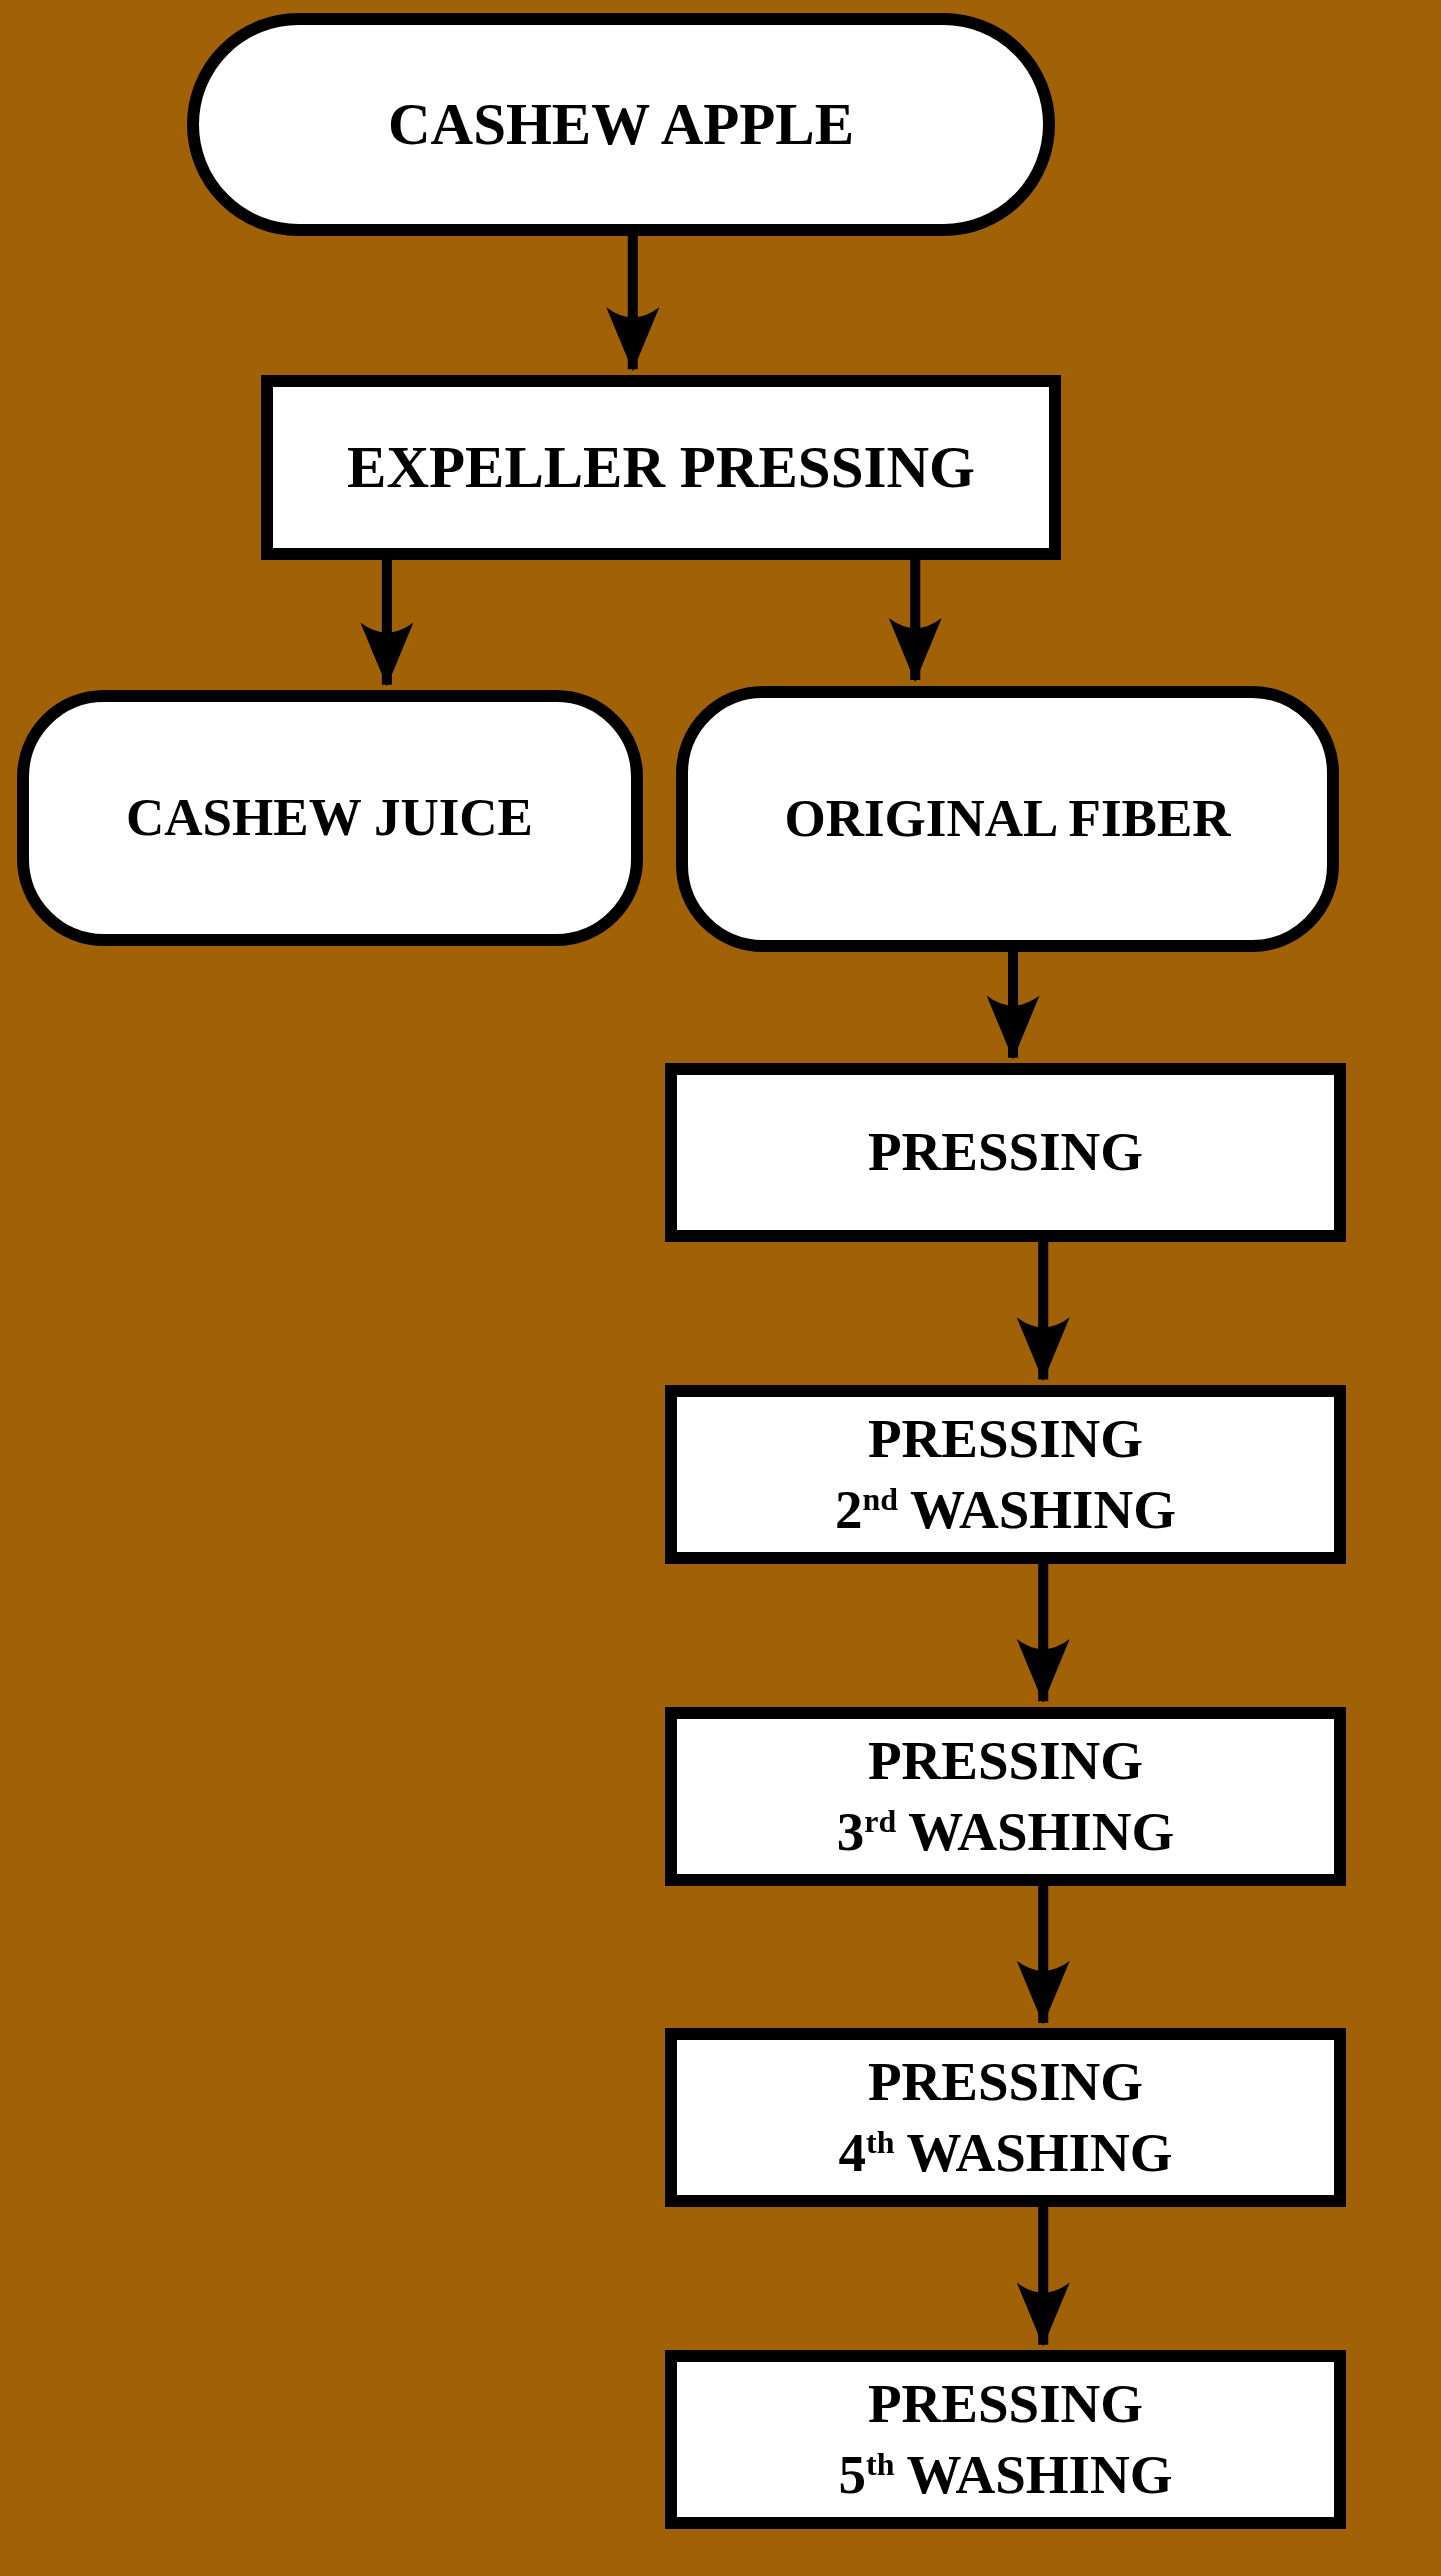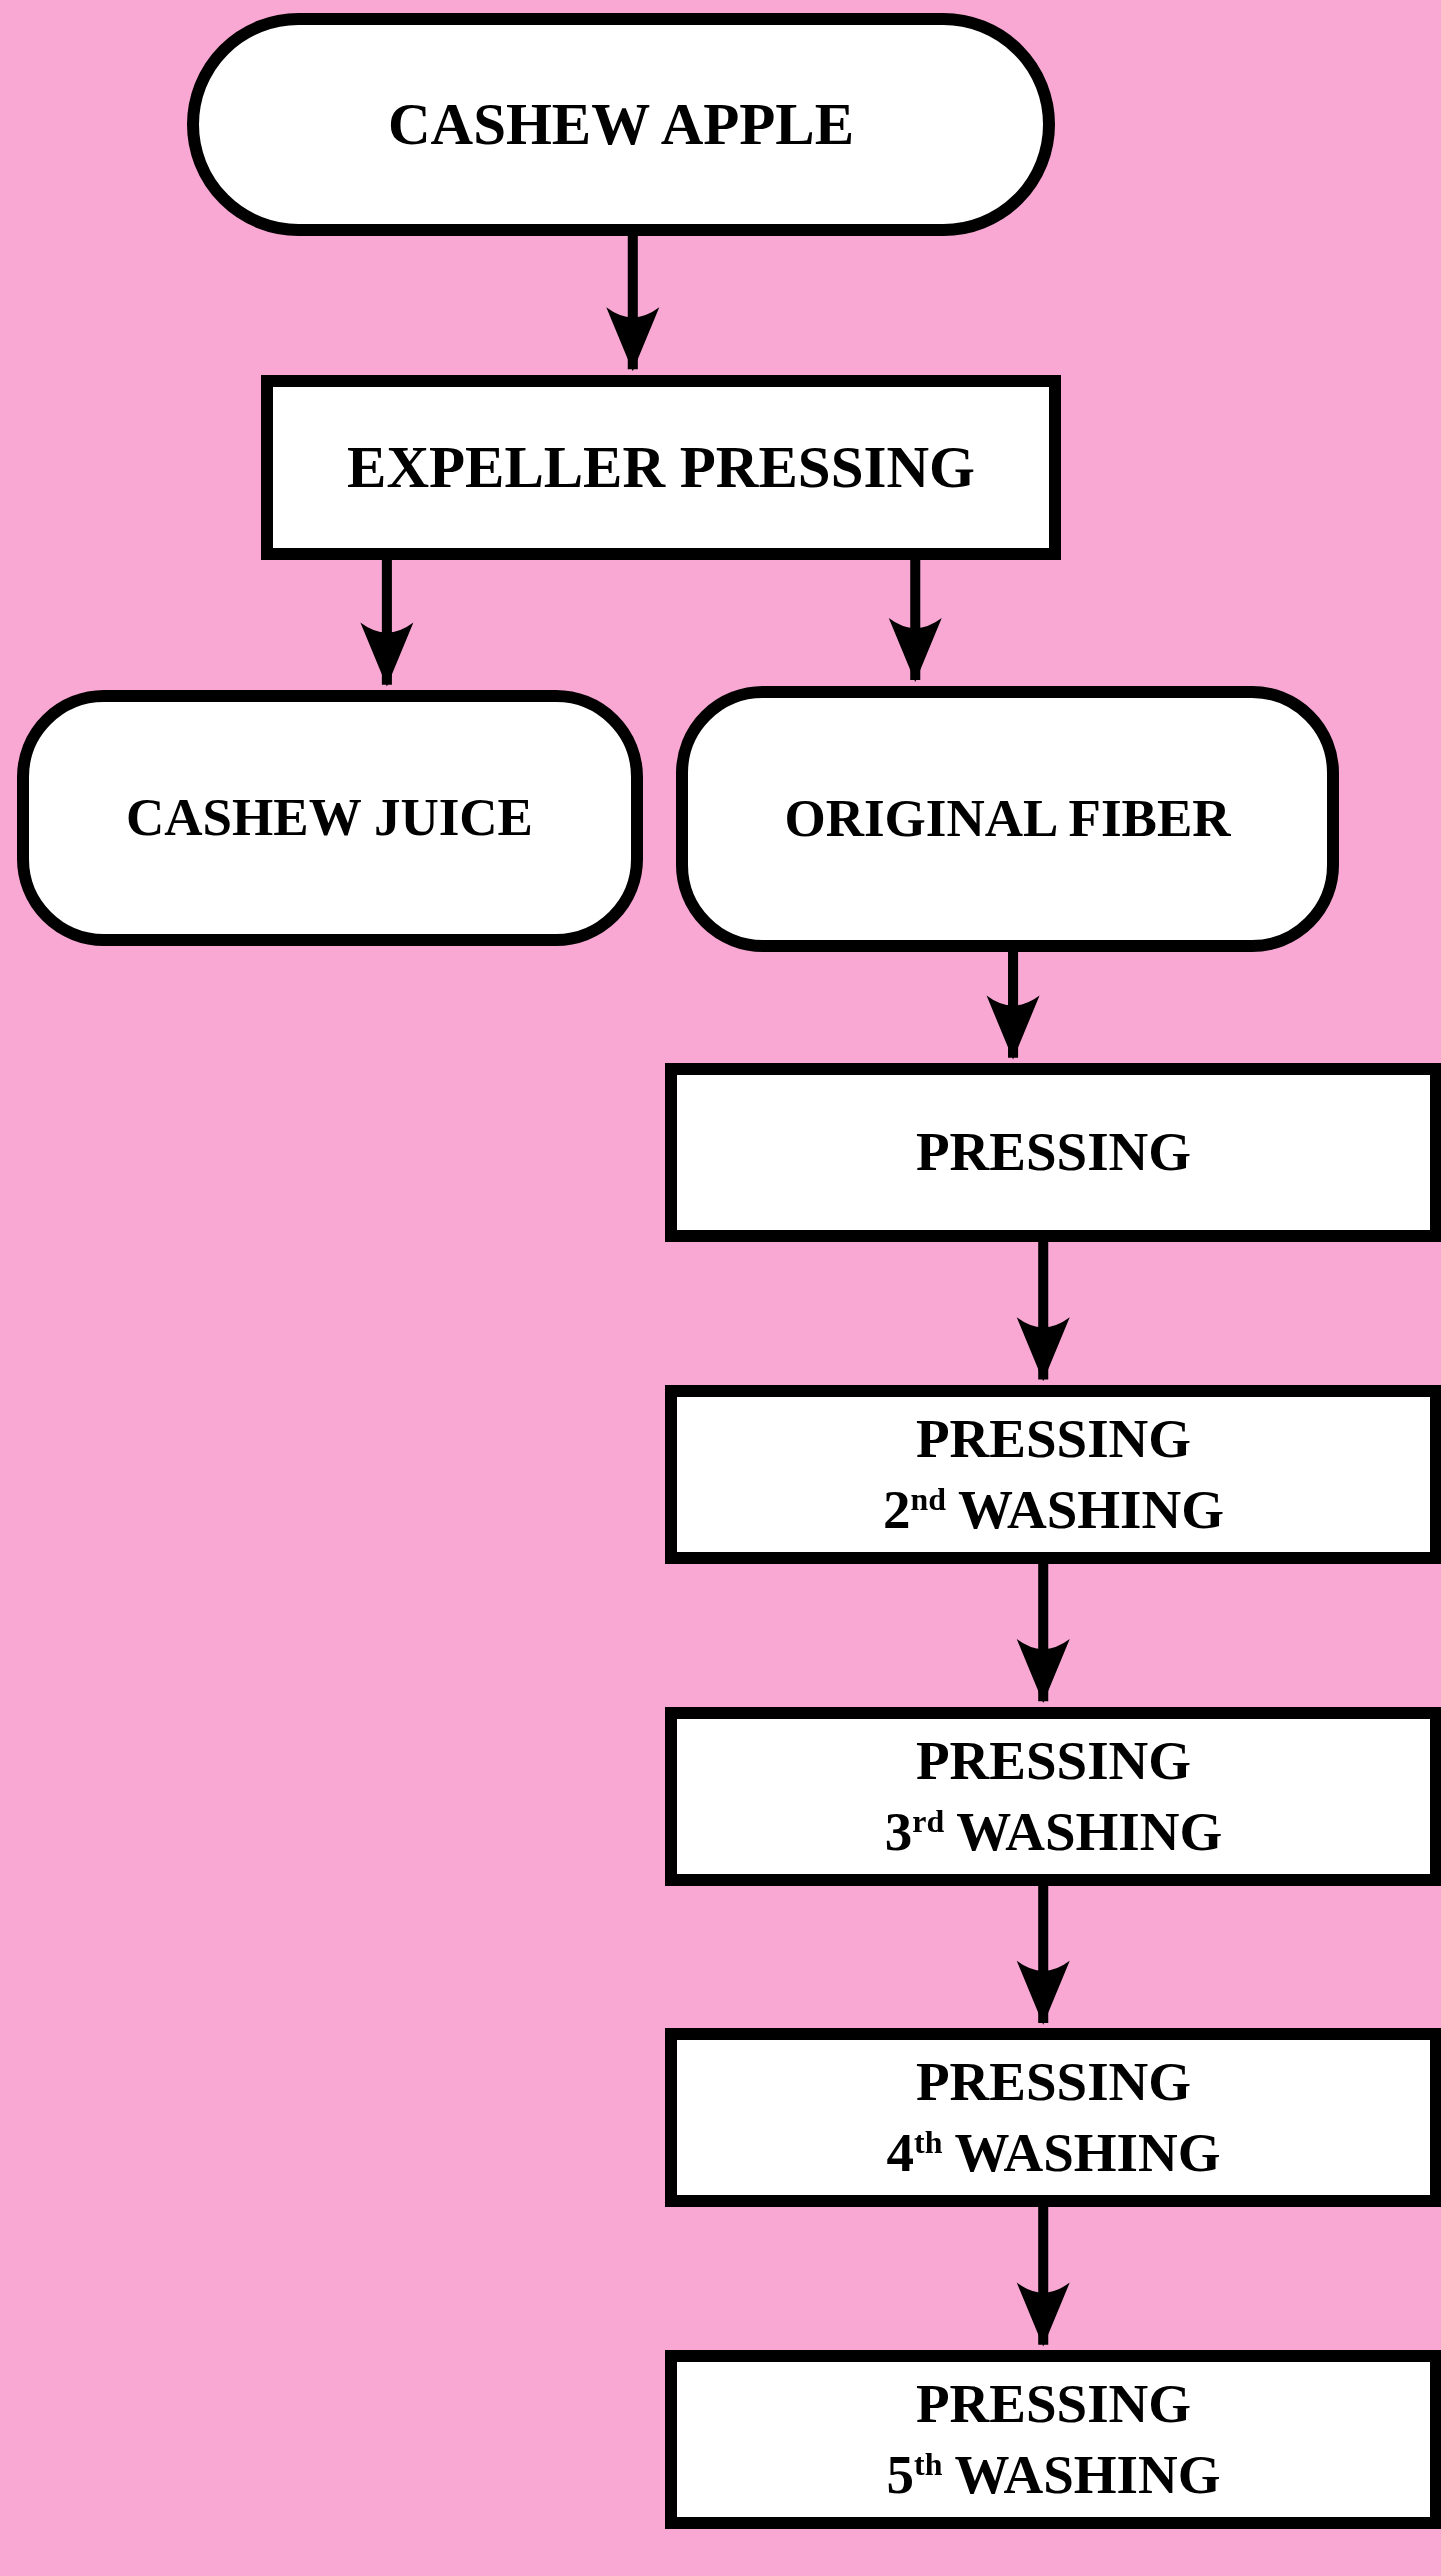--- a/index.html
+++ b/index.html
@@ -4,21 +4,21 @@
 <style>
   html, body {
     margin: 0;
     padding: 0;
     background: #ffffff;
   }
   .canvas {
     position: relative;
     width: 1442px;
     height: 2576px;
-    background: #f9a8d4;
+    background: #a16207;
     font-family: "Liberation Serif", "DejaVu Serif", serif;
     overflow: hidden;
   }
   .arrow-layer {
     position: absolute;
     left: 0;
     top: 0;
     width: 1442px;
     height: 2576px;
     pointer-events: none;
@@ -55,21 +55,21 @@
     line-height: 0;
     vertical-align: 0.55em;
   }
   .w-rest { margin-left: 0.22em; }
 
   
   #node-cashew-apple   { left: 187px; top: 12.8px;   width: 868px; height: 223px; }
   #node-expeller       { left: 261px; top: 375px;  width: 800px; height: 185px; text-align: right; }
   #node-cashew-juice   { left: 16.5px;  top: 690px;  width: 626px; height: 256px; }
   #node-original-fiber { left: 676px; top: 686px;  width: 663px; height: 266px; }
-  .washing-box         { left: 665px; width: 777px; height: 179px; text-align: right; }
+  .washing-box         { left: 665px; width: 681px; height: 179px; text-align: right; }
   #node-washing-1 { top: 1063px; }
   #node-washing-2 { top: 1385px; }
   #node-washing-3 { top: 1707px; }
   #node-washing-4 { top: 2028px; }
   #node-washing-5 { top: 2350px; }
 </style>
 </head>
 <body>
 
 <div class="canvas">

